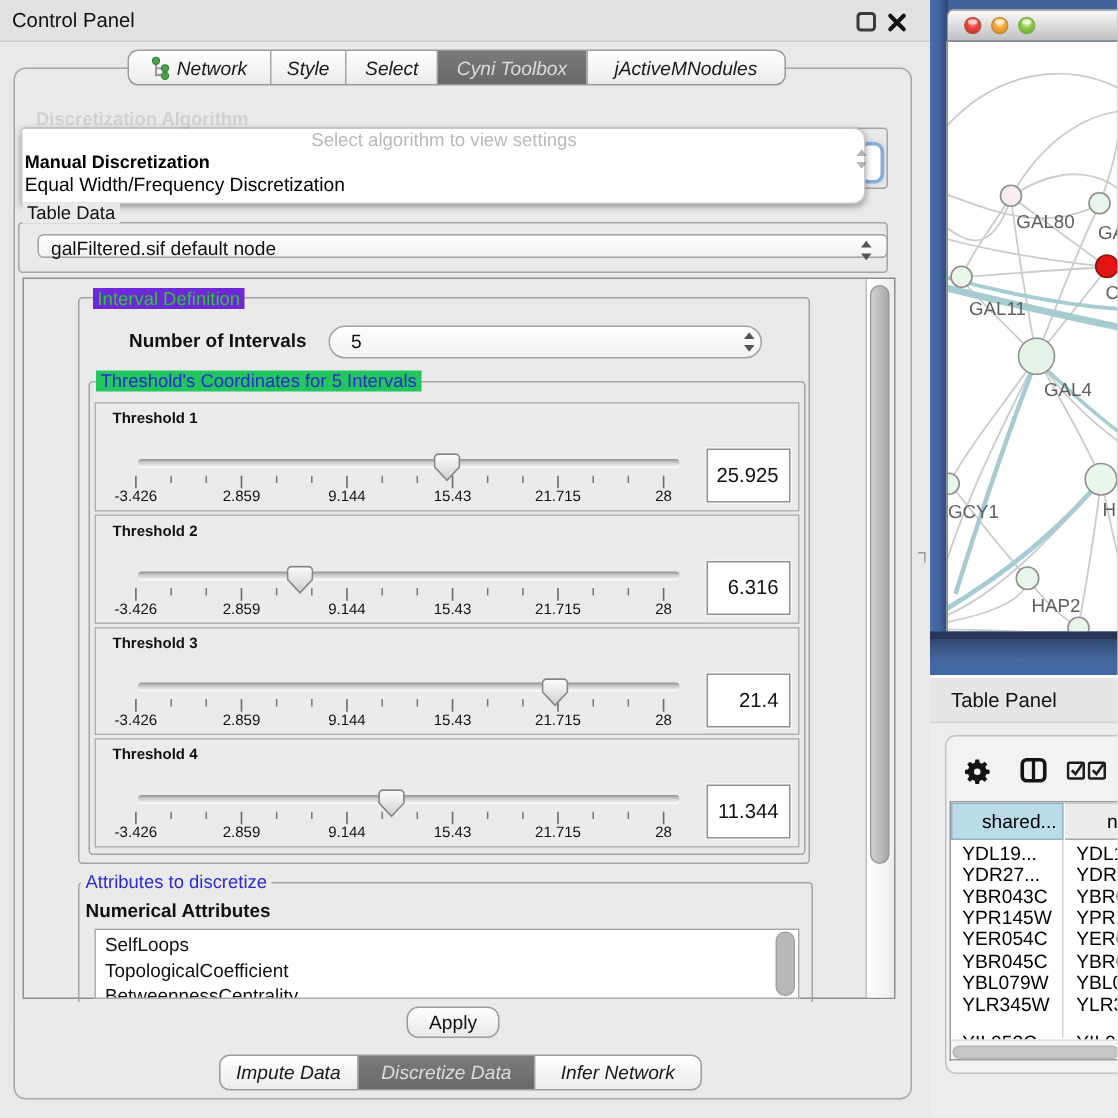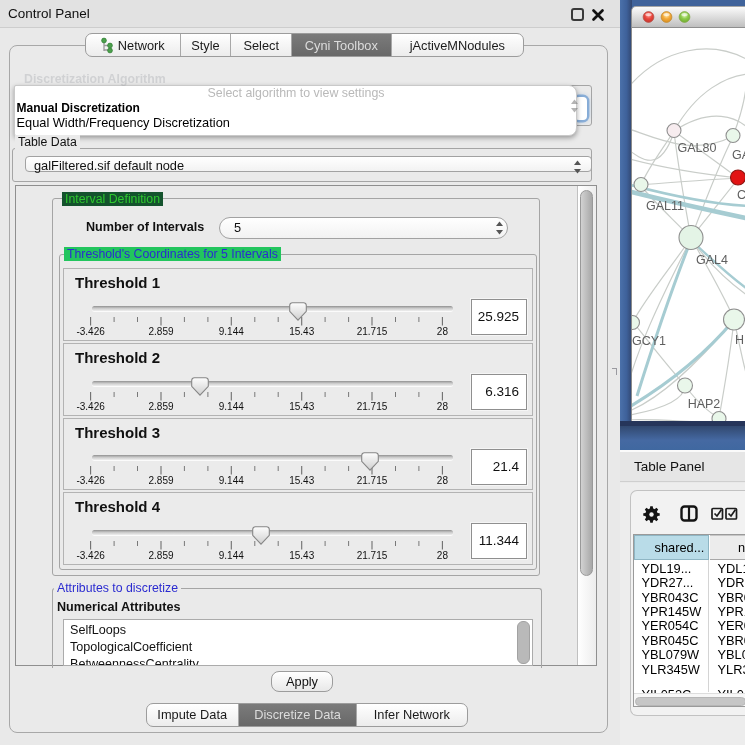--- a/index.html
+++ b/index.html
@@ -4,26 +4,26 @@
 <style>
 * { margin:0; padding:0; box-sizing:border-box; }
 html,body { width:745px; height:745px; }
 body { position:relative; font-family:"Liberation Sans", sans-serif; background:#e9e9e9; overflow:hidden; }
 .abs { position:absolute; }
 .b { font-weight:bold; }
 .groupbox { position:absolute; border:1px solid #a5a5a5; border-radius:3px; }
 .gtitle { position:absolute; font-size:12.3px; padding:0 3px; white-space:nowrap; background:#eaeaea; }
 .combo { position:absolute; background:linear-gradient(#ffffff,#f2f2f2); border:1px solid #a2a2a2; font-size:12.8px; color:#111; }
 .arrows { position:absolute; width:9px; height:14px; }
-.seg { position:absolute; display:flex; border:1px solid #9c9c9c; border-radius:7px; background:linear-gradient(#ffffff,#ececec); overflow:hidden; font-size:12.8px; color:#1a1a1a; }
+.seg { position:absolute; display:flex; border:1px solid #9c9c9c; border-radius:7px; background:linear-gradient(#ffffff,#ececec); overflow:hidden; font-size:12.8px; color:#1a1a1a;font-style:italic; }
 .seg > div { display:flex; align-items:center; justify-content:center; border-right:1px solid #a8a8a8; white-space:nowrap; }
 .seg > div:last-child { border-right:none; }
 .seg > div.dark { background:linear-gradient(#7b7b7b,#686868); color:#dcdcdc; }
 .tpanel { position:absolute; left:63px; width:470px; height:72.5px; border:1px solid #b3b3b3; background:#ebebeb; }
-.tpanel .ttitle { position:absolute; left:11px; top:5px; font-size:15px; font-weight:bold; color:#111; }
+.tpanel .ttitle { position:absolute; left:11px; top:5px; font-size:10px; font-weight:bold; color:#111; }
 .track { position:absolute; left:28px; top:36.5px; width:361px; height:5px; border-radius:3px; background:linear-gradient(#909090,#c9c9c9 45%,#efefef); box-shadow:0 1px 0 rgba(255,255,255,.8); }
 .vbox { position:absolute; left:407px; top:30px; width:56px; height:36px; background:#fff; border:1px solid #8f8f8f; box-shadow:0 0 0 1px #f5f5f5; font-size:13.5px; color:#111; text-align:right; line-height:34px; padding-right:7px; }
 .ticklbl { position:absolute; font-size:10px; font-weight:normal; color:#111; transform:translateX(-50%); white-space:nowrap; }
 .thumb { position:absolute; top:33px; width:18px; height:19px; }
 .litem { position:absolute; left:6px; font-size:12.6px; color:#111; white-space:nowrap; }
 .row { position:absolute; font-size:12.8px; color:#000; white-space:nowrap; }
 </style>
 </head>
 <body>
 
@@ -70,21 +70,21 @@
 <svg class="arrows" style="left:573px;top:159.5px;" viewBox="0 0 9 14">
     <path d="M4.5,0.5 L8,5 H1 Z" fill="#555"></path>
     <path d="M4.5,13.5 L1,9 H8 Z" fill="#555"></path>
   </svg>
 
 <div class="abs" style="left:15px;top:185px;width:582px;height:481px;border:1px solid #8f8f8f;background:#eaeaea;"></div>
 <div class="abs" style="left:577px;top:186px;width:19px;height:479px;border-left:1px solid #c0c0c0;background:linear-gradient(90deg,#ffffff,#ededed);"></div>
 <div class="abs" style="left:580px;top:190px;width:13px;height:386px;border-radius:7px;background:linear-gradient(90deg,#d2d2d2,#a8a8a8);border:1px solid #999;"></div>
 
 <div class="groupbox" style="left:52px;top:198px;width:488px;height:377.5px;"></div>
-<div class="gtitle" style="left:62px;top:191.5px;background:#14532d;color:#2ec82e;">Interval Definition</div>
+<div class="gtitle" style="left:62px;top:191.5px;background:#6d28d9;color:#2ec82e;">Interval Definition</div>
 
 <div class="abs b" style="left:86px;top:220px;font-size:12.6px;color:#111;">Number of Intervals</div>
 <div class="combo" style="left:219px;top:216.5px;width:289px;height:22px;border-radius:11px;line-height:20px;padding-left:14px;">5</div>
 <svg class="arrows" style="left:495px;top:221px;" viewBox="0 0 9 14">
     <path d="M4.5,0.5 L8,5 H1 Z" fill="#555"></path>
     <path d="M4.5,13.5 L1,9 H8 Z" fill="#555"></path>
   </svg>
 
 <div class="groupbox" style="left:58.5px;top:253.5px;width:478px;height:316px;"></div>
 <div class="gtitle" style="left:64px;top:247px;background:#22c55e;color:#2b2bd0;">Threshold's Coordinates for 5 Intervals</div>

